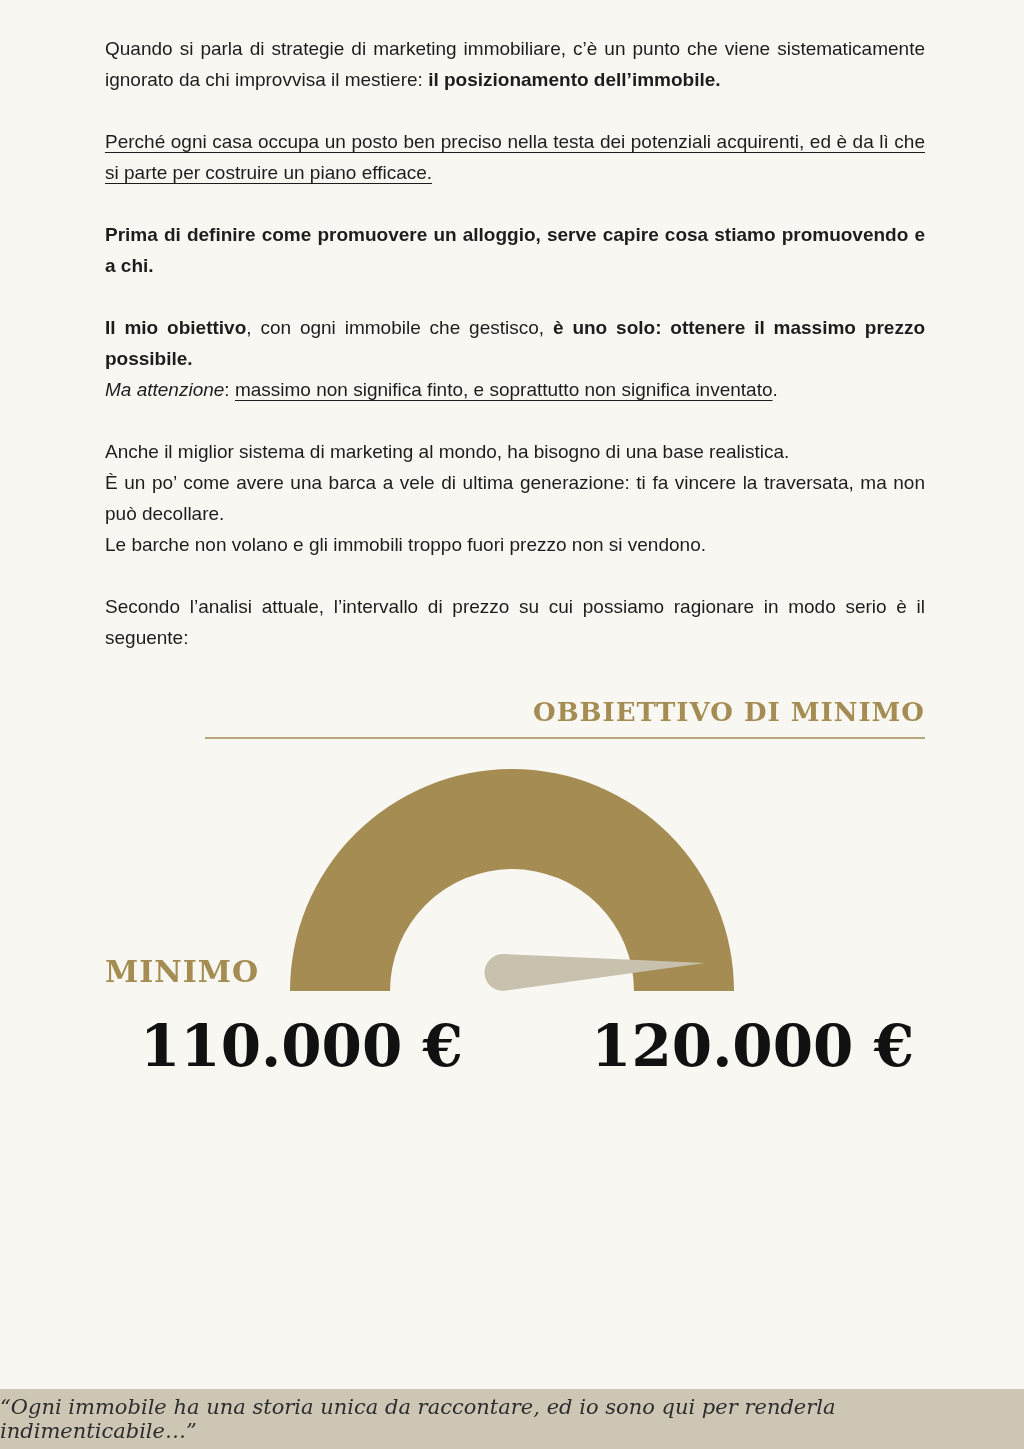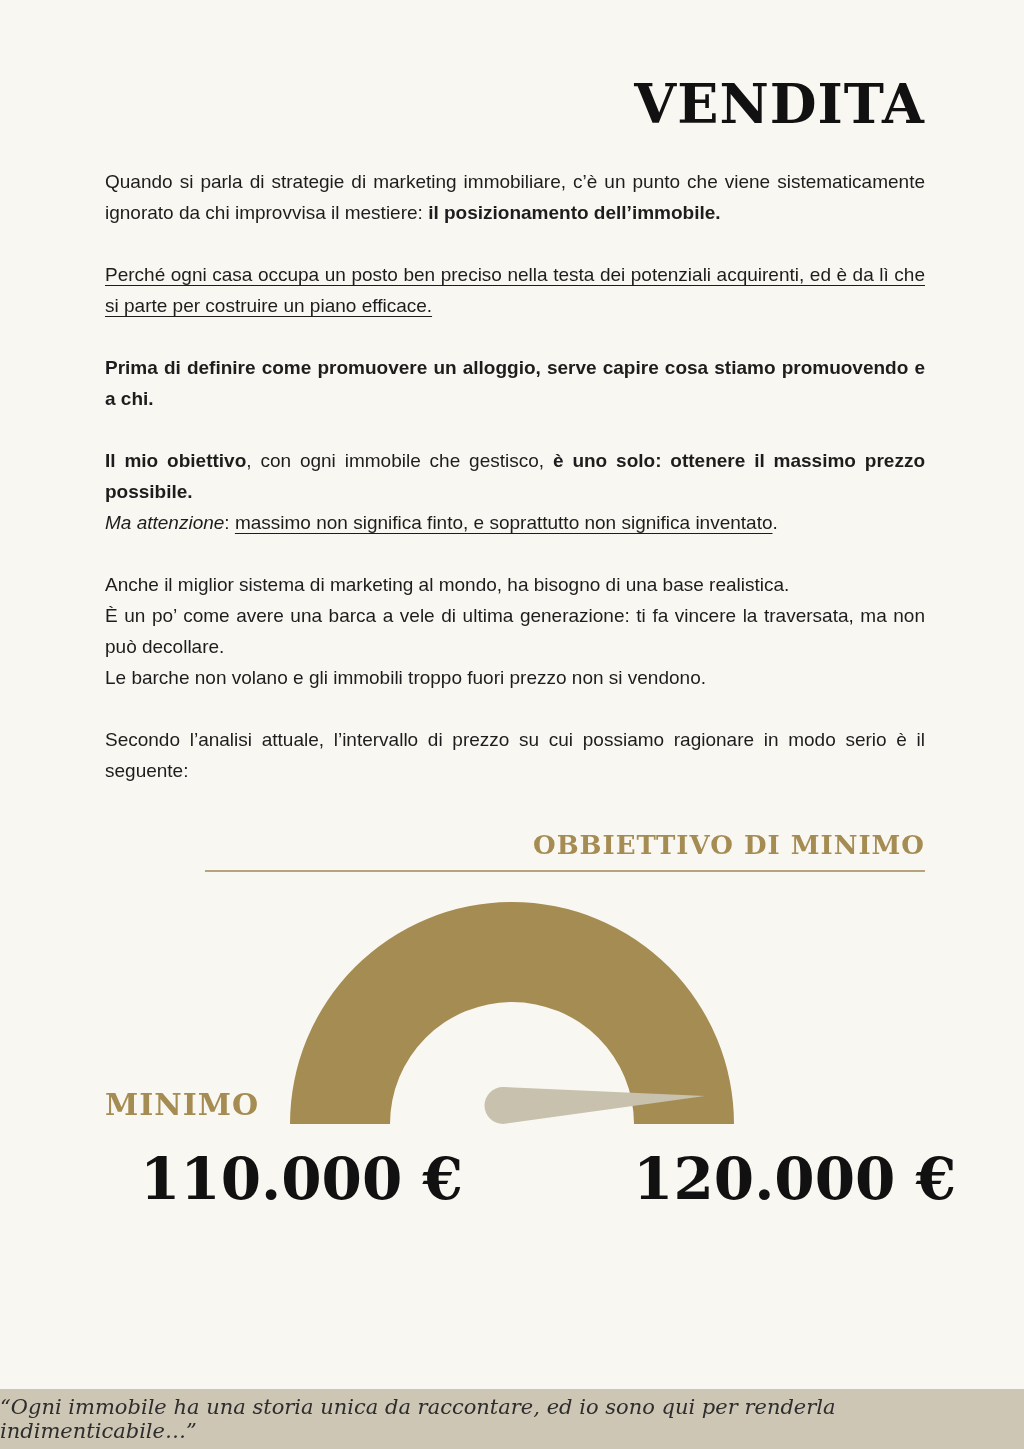--- a/index.html
+++ b/index.html
@@ -84,21 +84,21 @@
     font-weight: 700;
     font-size: 30px;
     letter-spacing: 1px;
     color: var(--gold, #a58c52);
   }
   .side-label.left  { left: 105px; }
   .side-label.right { right: 99px; }
   .values-row {
     display: flex;
     justify-content: space-between;
-    padding: 0 68px 0 140px;
+    padding: 0 110px 0 140px;
     margin-top: 22px;
     font-family: "DejaVu Serif", "Liberation Serif", serif;
     font-weight: 700;
     font-size: 58px;
     line-height: 1;
     color: #111;
   }
   .footer-bar {
     position: absolute;
     left: 0;
@@ -116,21 +116,20 @@
     font-style: italic;
     font-size: 21px;
     color: #2d2d2d;
   }
 </style>
 </head>
 <body>
 
 <div class="page">
 
-  <h1 class="title">VENDITA</h1>
 
   <div class="body-text">
       <p><span>Quando si parla di strategie di marketing immobiliare, c’è un punto che viene sistematicamente ignorato da chi improvvisa il mestiere: </span><span style="font-weight: 700;">il posizionamento dell’immobile.</span></p>
       <p><span style="text-decoration: underline; text-underline-offset: 4px;">Perché ogni casa occupa un posto ben preciso nella testa dei potenziali acquirenti, ed è da lì che si parte per costruire un piano efficace.</span></p>
       <p><span style="font-weight: 700;">Prima di definire come promuovere un alloggio, serve capire cosa stiamo promuovendo e a chi.</span></p>
       <p><span style="font-weight: 700;">Il mio obiettivo</span><span>, con ogni immobile che gestisco, </span><span style="font-weight: 700;">è uno solo: ottenere il massimo prezzo possibile.</span><br><span style="font-style: italic;">Ma attenzione</span><span>: </span><span style="text-decoration: underline; text-underline-offset: 4px;">massimo non significa finto, e soprattutto non significa inventato</span><span>.</span></p>
       <p><span>Anche il miglior sistema di marketing al mondo, ha bisogno di una base realistica.</span><br><span>È un po’ come avere una barca a vele di ultima generazione: ti fa vincere la traversata, ma non può decollare.</span><br><span>Le barche non volano e gli immobili troppo fuori prezzo non si vendono.</span></p>
       <p><span>Secondo l’analisi attuale, l’intervallo di prezzo su cui possiamo ragionare in modo serio è il seguente:</span></p>
     </div>
 

